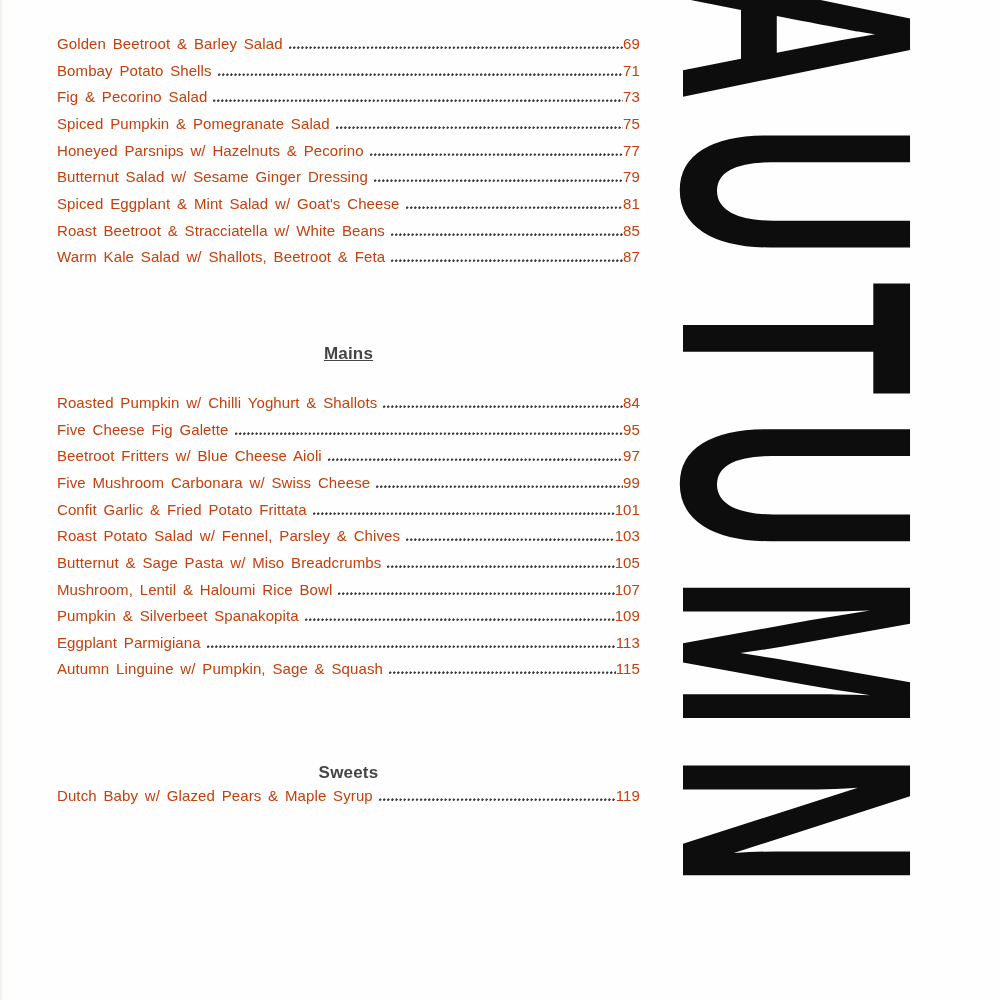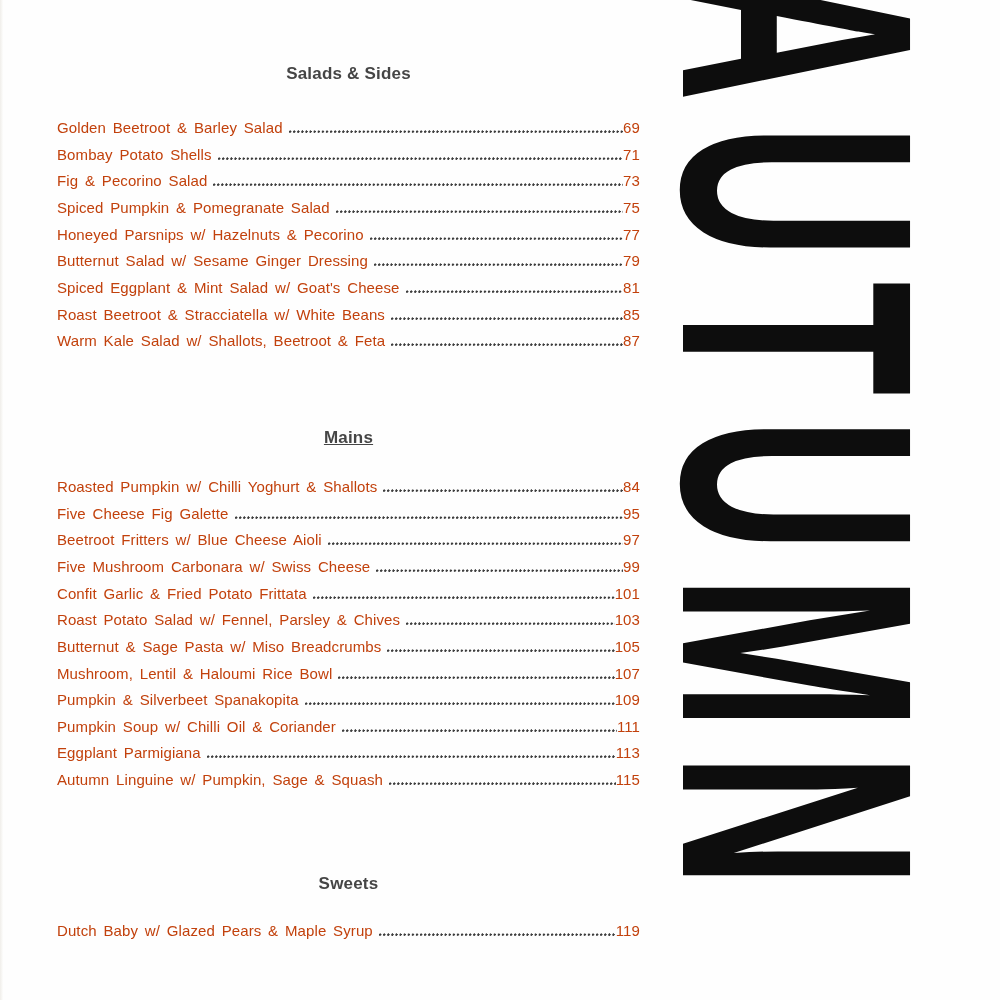--- a/index.html
+++ b/index.html
@@ -32,21 +32,21 @@
     line-height: 20px;
     font-weight: bold;
     letter-spacing: 0.2px;
     color: #454545;
   }
   .toc section:nth-of-type(1) h2 { margin-top: 64px; }
   .toc section:nth-of-type(1) .entries { margin-top: 31px; }
   .toc section:nth-of-type(2) h2 { margin-top: 73px; text-decoration: underline; }
   .toc section:nth-of-type(2) .entries { margin-top: 26px; }
   .toc section:nth-of-type(3) h2 { margin-top: 80px; }
-  .toc section:nth-of-type(3) .entries { margin-top: 24px; }
+  .toc section:nth-of-type(3) .entries { }
 
   .entry {
     display: flex;
     align-items: baseline;
     height: 26.66px;
     line-height: 26.66px;
     font-size: 15px;
     letter-spacing: 0.1px;
     word-spacing: 2.5px;
     color: #c2410c;
@@ -80,21 +80,20 @@
     color: #0d0d0d;
   }
 </style>
 </head>
 <body>
 
 <div class="page-edge"></div>
 
 <main class="toc">
     <section>
-      <h2>Salads &amp; Sides</h2>
       <div class="entries">
         <div class="entry">
           <span class="title">Golden Beetroot &amp; Barley Salad</span>
           <span class="leader"></span>
           <span class="page-num">69</span>
         </div>
         <div class="entry">
           <span class="title">Bombay Potato Shells</span>
           <span class="leader"></span>
           <span class="page-num">71</span>
@@ -178,25 +177,20 @@
           <span class="title">Mushroom, Lentil &amp; Haloumi Rice Bowl</span>
           <span class="leader"></span>
           <span class="page-num">107</span>
         </div>
         <div class="entry">
           <span class="title">Pumpkin &amp; Silverbeet Spanakopita</span>
           <span class="leader"></span>
           <span class="page-num">109</span>
         </div>
         <div class="entry">
-          <span class="title">Pumpkin Soup w/ Chilli Oil &amp; Coriander</span>
-          <span class="leader"></span>
-          <span class="page-num">111</span>
-        </div>
-        <div class="entry">
           <span class="title">Eggplant Parmigiana</span>
           <span class="leader"></span>
           <span class="page-num">113</span>
         </div>
         <div class="entry">
           <span class="title">Autumn Linguine w/ Pumpkin, Sage &amp; Squash</span>
           <span class="leader"></span>
           <span class="page-num">115</span>
         </div>
       </div>

